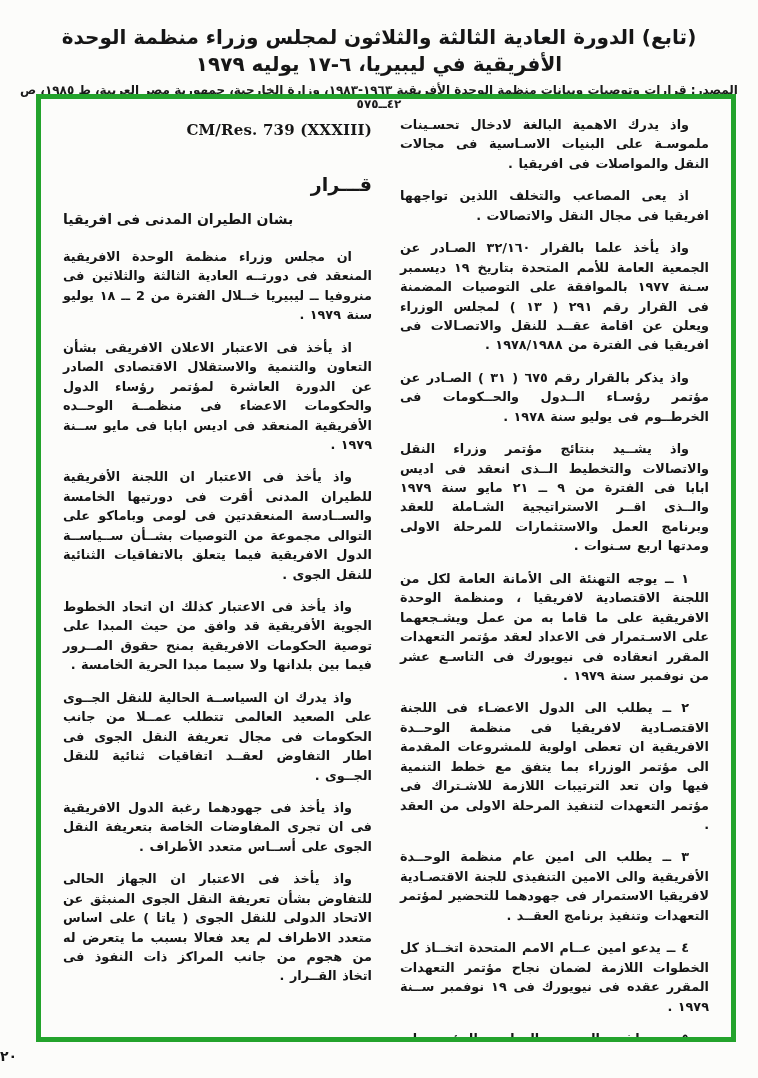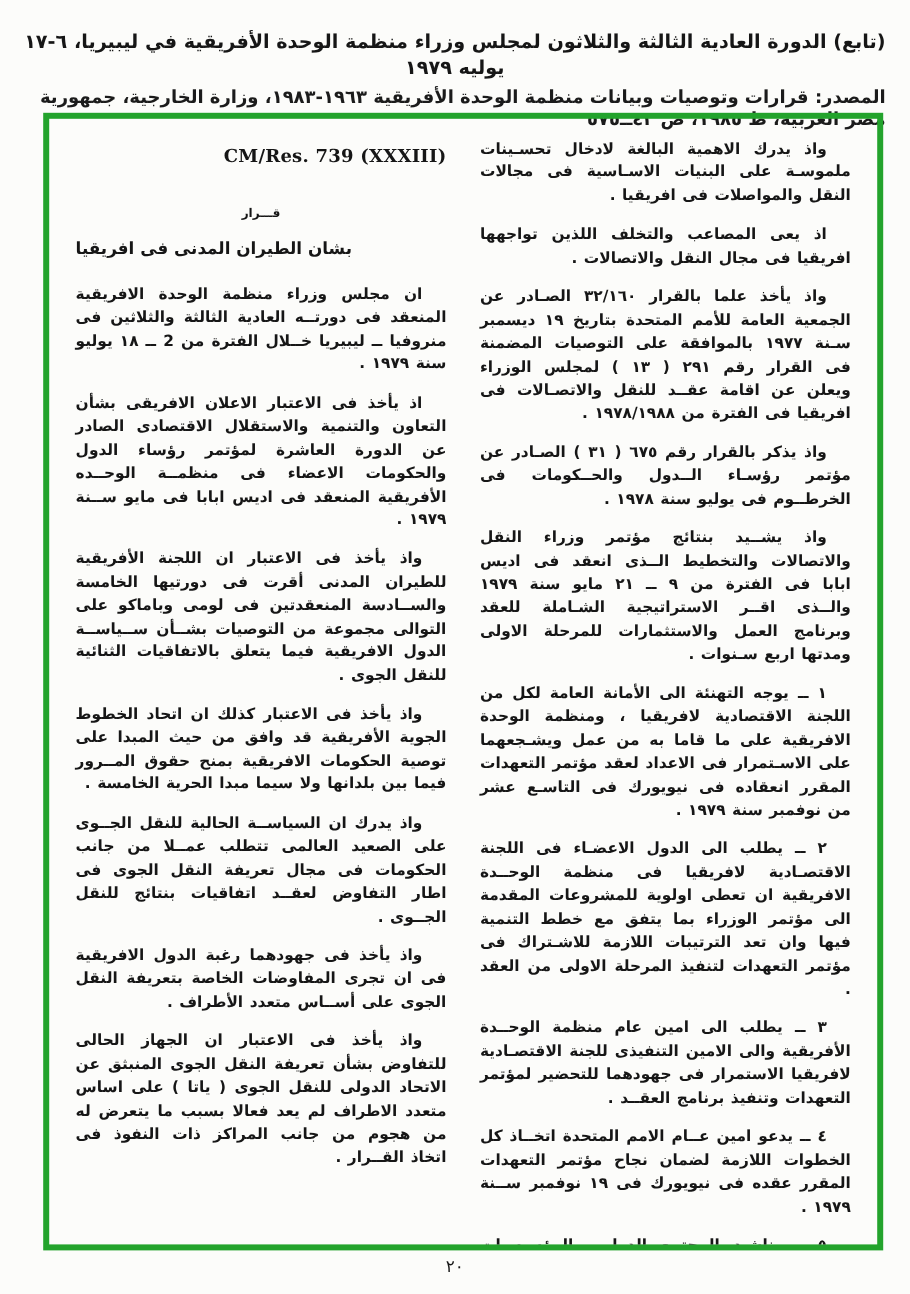--- a/index.html
+++ b/index.html
@@ -4,26 +4,26 @@
 <style>
   html,body{margin:0;padding:0;}
   body{
     width:758px;height:1078px;overflow:hidden;position:relative;
     background:#fcfcfa;color:#161616;
     font-family:"DejaVu Sans",sans-serif;
     -webkit-font-smoothing:antialiased;
   }
   .hdr{
     margin-top:24px;text-align:center;direction:rtl;
-    font-weight:700;font-size:16px;line-height:1.35;
+    font-weight:700;font-size:20px;line-height:1.35;
     padding:0 20px;
   }
   .src{
-    margin-top:5px;direction:rtl;
-    font-weight:700;font-size:15px;color:#1b1b1b;
+    margin-top:5px;text-align:center;direction:rtl;
+    font-weight:700;font-size:12px;color:#1b1b1b;
     padding:0 20px;
   }
   .frame{
     position:absolute;left:36px;top:94px;width:700px;height:948px;
     border:5px solid #23a32c;background:transparent;box-sizing:border-box;
     overflow:hidden;
   }
   .cols{
     display:flex;direction:rtl;gap:28px;
     padding:16px 22px 10px 22px;height:100%;box-sizing:border-box;
@@ -35,30 +35,30 @@
     margin:0 0 13px 0;text-indent:20px;
     word-spacing:1px;
   }
   .ref{
     direction:ltr;text-align:right;
     font-family:"DejaVu Serif","Liberation Serif",serif;
     font-weight:700;font-size:15px;margin:6px 0 0 2px;
     letter-spacing:.2px;
   }
   .res-title{
-    text-align:center;font-weight:700;font-size:10px;
+    text-align:right;font-weight:700;font-size:19px;
     margin:34px 0 0 0;direction:rtl;
   }
   .res-subtitle{
     text-align:left;font-weight:700;font-size:14px;
     margin:16px 0 20px 0;direction:rtl;
   }
   .pageno{
     position:absolute;left:0;right:0;top:1048px;
-    text-align:center;font-weight:400;font-size:14px;direction:rtl;
+    text-align:left;font-weight:700;font-size:14px;direction:rtl;
   }
 </style>
 </head>
 <body>
 
 <div class="hdr">(تابع) الدورة العادية الثالثة والثلاثون لمجلس وزراء منظمة الوحدة الأفريقية في ليبيريا، ٦-١٧ يوليه ١٩٧٩</div>
 <div class="src">المصدر: قرارات وتوصيات وبيانات منظمة الوحدة الأفريقية ١٩٦٣-١٩٨٣، وزارة الخارجية، جمهورية مصر العربية، ط ١٩٨٥، ص ٤٢ــ٥٧٥</div>
 
 <div class="frame">
   <div class="cols">
@@ -77,21 +77,21 @@
     </div>
 
     <div class="col">
       <div class="ref">CM/Res. 739 (XXXIII)</div>
       <div class="res-title">قـــرار</div>
       <div class="res-subtitle">بشان الطيران المدنى فى افريقيا</div>
       <p>ان مجلس وزراء منظمة الوحدة الافريقية المنعقد فى دورتــه العادية الثالثة والثلاثين فى منروفيا ــ ليبيريا خــلال الفترة من 2 ــ ١٨ يوليو سنة ١٩٧٩ .</p>
       <p>اذ يأخذ فى الاعتبار الاعلان الافريقى بشأن التعاون والتنمية والاستقلال الاقتصادى الصادر عن الدورة العاشرة لمؤتمر رؤساء الدول والحكومات الاعضاء فى منظمــة الوحــده الأفريقية المنعقد فى اديس ابابا فى مايو ســنة ١٩٧٩ .</p>
       <p>واذ يأخذ فى الاعتبار ان اللجنة الأفريقية للطيران المدنى أقرت فى دورتيها الخامسة والســادسة المنعقدتين فى لومى وباماكو على التوالى مجموعة من التوصيات بشــأن ســياســة الدول الافريقية فيما يتعلق بالاتفاقيات الثنائية للنقل الجوى .</p>
       <p>واذ يأخذ فى الاعتبار كذلك ان اتحاد الخطوط الجوية الأفريقية قد وافق من حيث المبدا على توصية الحكومات الافريقية بمنح حقوق المــرور فيما بين بلدانها ولا سيما مبدا الحرية الخامسة .</p>
-      <p>واذ يدرك ان السياســة الحالية للنقل الجــوى على الصعيد العالمى تتطلب عمــلا من جانب الحكومات فى مجال تعريفة النقل الجوى فى اطار التفاوض لعقــد اتفاقيات بنتائج للنقل الجــوى .</p>
+      <p>واذ يدرك ان السياســة الحالية للنقل الجــوى على الصعيد العالمى تتطلب عمــلا من جانب الحكومات فى مجال تعريفة النقل الجوى فى اطار التفاوض لعقــد اتفاقيات ثنائية للنقل الجــوى .</p>
       <p>واذ يأخذ فى جهودهما رغبة الدول الافريقية فى ان تجرى المفاوضات الخاصة بتعريفة النقل الجوى على أســاس متعدد الأطراف .</p>
       <p>واذ يأخذ فى الاعتبار ان الجهاز الحالى للتفاوض بشأن تعريفة النقل الجوى المنبثق عن الاتحاد الدولى للنقل الجوى ( ياتا ) على اساس متعدد الاطراف لم يعد فعالا بسبب ما يتعرض له من هجوم من جانب المراكز ذات النفوذ فى اتخاذ القــرار .</p>
 
     </div>
 
   </div>
 </div>
 
 <div class="pageno">٢٠</div>
 

